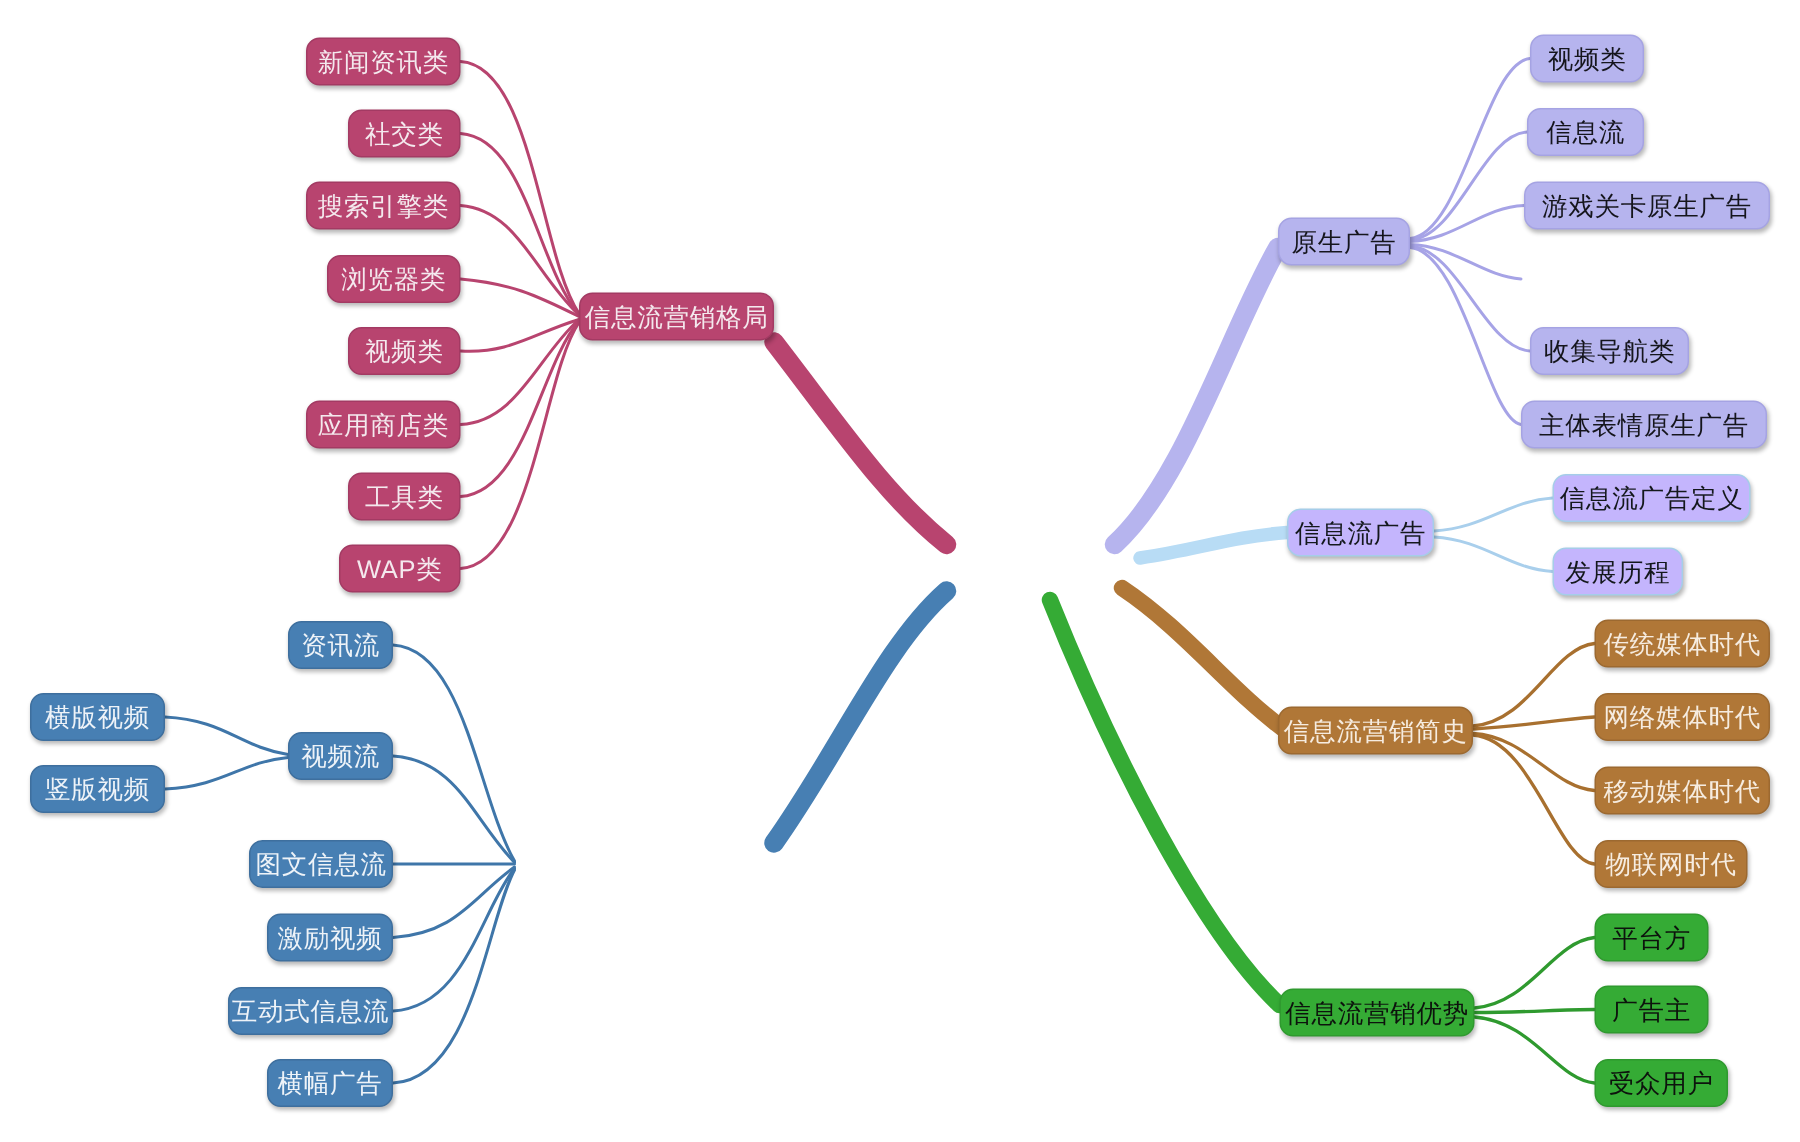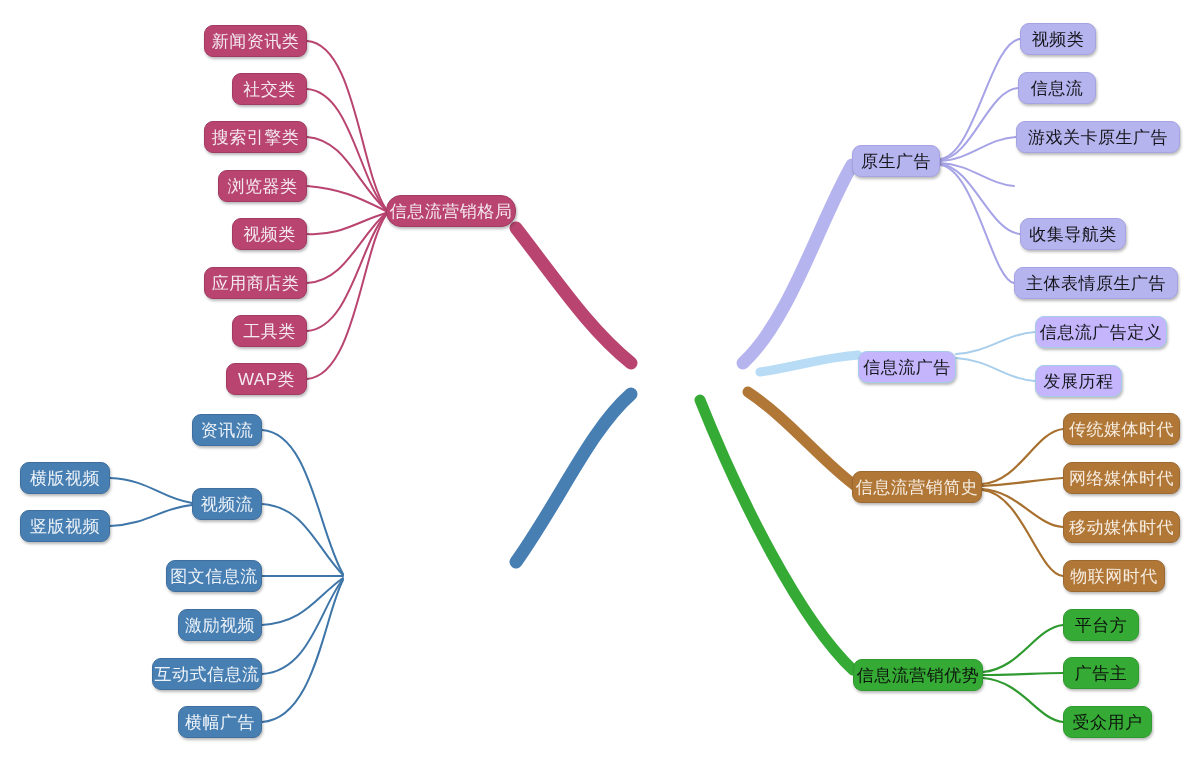--- a/index.html
+++ b/index.html
@@ -84,21 +84,21 @@
     </g>
 
     <g stroke="#2f9a2f" stroke-width="2.2" fill="none" stroke-linecap="round">
       <path d="M983,672 C1020,669 1035,628 1063,625"></path>
       <path d="M983,675 C1018,675 1038,673 1063,673"></path>
       <path d="M983,678 C1022,681 1038,720 1063,722"></path>
     </g>
   </svg>
 
 
-  <div class="node c-crimson" style="left:386px;top:195px;width:130px;height:32px;border-radius:15px;">信息流营销格局</div>
+  <div class="node c-crimson" style="left:386px;top:195px;width:130px;height:32px;">信息流营销格局</div>
 
   <div class="node c-crimson" style="left:204px;top:25px;width:103px;height:32px;">新闻资讯类</div>
   <div class="node c-crimson" style="left:232px;top:73px;width:75px;height:32px;">社交类</div>
   <div class="node c-crimson" style="left:204px;top:121px;width:103px;height:32px;">搜索引擎类</div>
   <div class="node c-crimson" style="left:218px;top:170px;width:89px;height:32px;">浏览器类</div>
   <div class="node c-crimson" style="left:232px;top:218px;width:75px;height:32px;">视频类</div>
   <div class="node c-crimson" style="left:204px;top:267px;width:103px;height:32px;">应用商店类</div>
   <div class="node c-crimson" style="left:232px;top:315px;width:75px;height:32px;">工具类</div>
   <div class="node c-crimson" style="left:226px;top:363px;width:81px;height:32px;">WAP类</div>
 
@@ -113,21 +113,21 @@
   <div class="node c-blue" style="left:178px;top:706px;width:84px;height:32px;">横幅广告</div>
 
   <div class="node c-purple" style="left:852px;top:145px;width:88px;height:32px;">原生广告</div>
 
   <div class="node c-purple" style="left:1020px;top:23px;width:76px;height:32px;">视频类</div>
   <div class="node c-purple" style="left:1018px;top:72px;width:78px;height:32px;">信息流</div>
   <div class="node c-purple" style="left:1016px;top:121px;width:164px;height:32px;">游戏关卡原生广告</div>
   <div class="node c-purple" style="left:1020px;top:218px;width:106px;height:32px;">收集导航类</div>
   <div class="node c-purple" style="left:1014px;top:267px;width:164px;height:32px;">主体表情原生广告</div>
 
-  <div class="node c-lightblue" style="left:858px;top:339px;width:98px;height:32px;margin-top:12px;">信息流广告</div>
+  <div class="node c-lightblue" style="left:858px;top:339px;width:98px;height:32px;">信息流广告</div>
 
   <div class="node c-lightblue" style="left:1035px;top:316px;width:132px;height:32px;">信息流广告定义</div>
   <div class="node c-lightblue" style="left:1035px;top:365px;width:87px;height:32px;">发展历程</div>
 
   <div class="node c-brown" style="left:852px;top:471px;width:130px;height:32px;">信息流营销简史</div>
 
   <div class="node c-brown" style="left:1063px;top:413px;width:117px;height:32px;">传统媒体时代</div>
   <div class="node c-brown" style="left:1063px;top:462px;width:117px;height:32px;">网络媒体时代</div>
   <div class="node c-brown" style="left:1063px;top:511px;width:117px;height:32px;">移动媒体时代</div>
   <div class="node c-brown" style="left:1063px;top:560px;width:102px;height:32px;">物联网时代</div>

